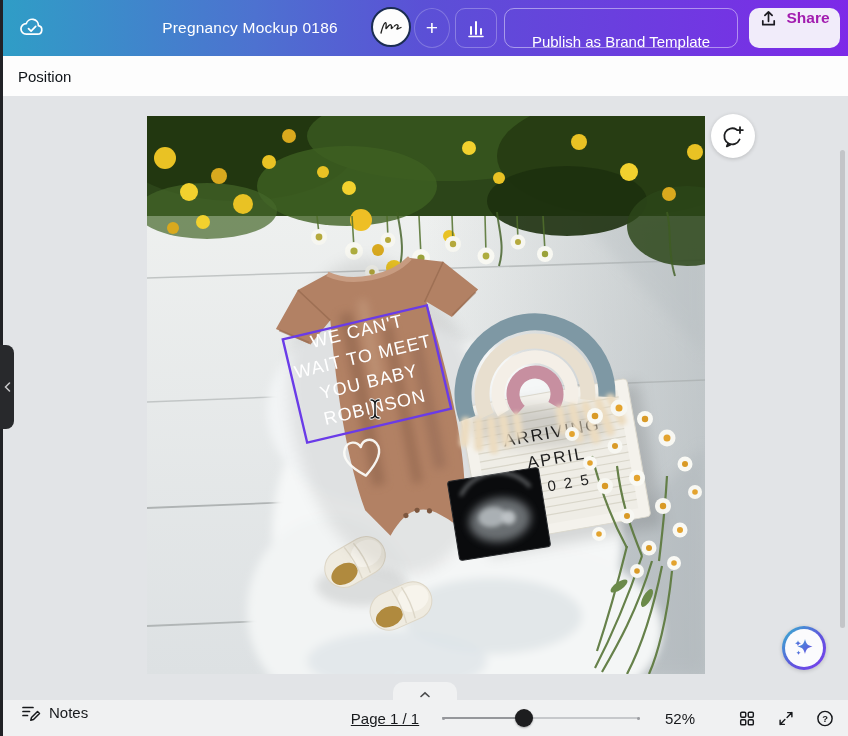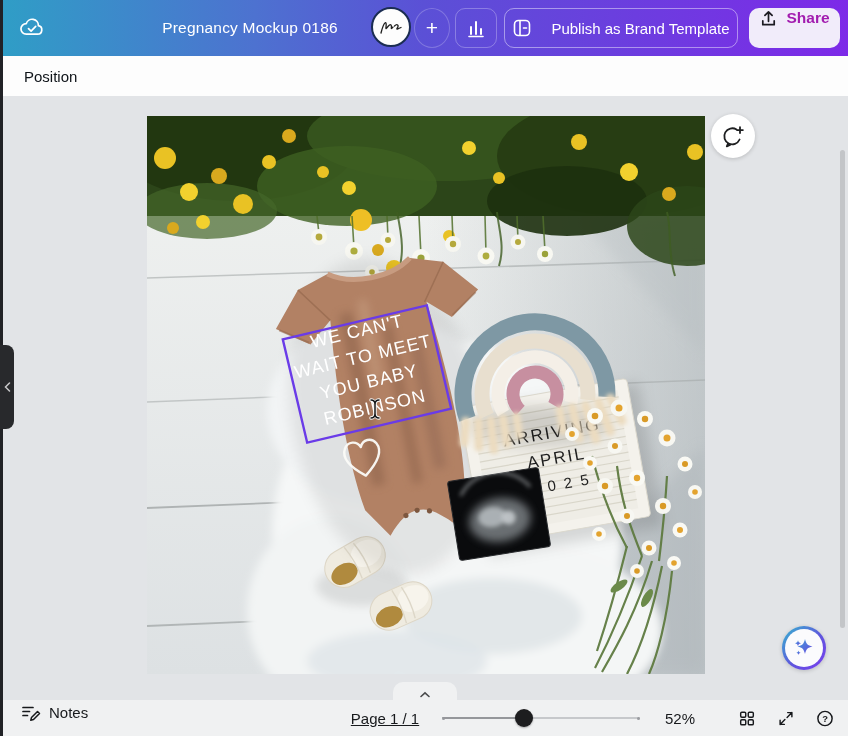--- a/index.html
+++ b/index.html
@@ -13,29 +13,29 @@
   .cloud{position:absolute;left:18px;top:15px;width:28px;height:26px;}
   .doc-title{position:absolute;left:140px;top:0;width:220px;height:56px;
     display:flex;align-items:center;justify-content:center;
     color:#fff;font-size:15.5px;font-weight:500;letter-spacing:.2px;}
   .avatar{position:absolute;left:371px;top:7px;width:40px;height:40px;border-radius:50%;
     background:#fdfdfd;border:2.5px solid #1b2d52;display:flex;align-items:center;justify-content:center;}
   .sq-btn{position:absolute;top:8px;height:40px;border-radius:10px;border:1px solid rgba(255,255,255,.28);
     display:flex;align-items:center;justify-content:center;color:#fff;background:transparent;cursor:pointer;}
   .plus-btn{left:414px;width:36px;font-size:21px;font-weight:300;border:1px solid rgba(255,255,255,.22);border-radius:50%;}
   .chart-btn{left:455px;width:42px;}
-  .publish-btn{left:504px;width:234px;gap:19px;font-size:15px;font-weight:500;border:1px solid rgba(255,255,255,.45);}
+  .publish-btn{left:504px;width:234px;gap:27px;font-size:15px;font-weight:500;border:1px solid rgba(255,255,255,.45);flex-direction:column;}
   .share-btn{position:absolute;left:749px;top:8px;width:91px;height:40px;border-radius:10px;
     background:#f1ecfa;border:none;display:flex;justify-content:center;gap:8px;
     color:#a21caf;font-size:15.5px;font-weight:600;cursor:pointer;}
 
   
   .ctxbar{position:absolute;left:0;top:56px;width:848px;height:40px;background:#fdfdfd;
     box-shadow:0 1px 2px rgba(0,0,0,.10);display:flex;align-items:center;}
-  .position-label{margin-left:24px;font-size:15px;font-weight:500;color:#0e1318;}
+  .position-label{margin-left:18px;font-size:15px;font-weight:500;color:#0e1318;}
   .cut-icon{position:absolute;background:#76797e;border-radius:2px;}
 
   
   .canvas-area{position:absolute;left:0;top:96px;width:848px;height:640px;background:#e2e4e7;}
   .design{position:absolute;left:147px;top:20px;width:558px;height:558px;background:#fff;}
   .round-fab{position:absolute;width:44px;height:44px;border-radius:50%;background:#fff;
     box-shadow:0 1px 4px rgba(0,0,0,.18);display:flex;align-items:center;justify-content:center;cursor:pointer;}
   .comment-fab{left:711px;top:18px;}
   .magic-fab{left:782px;top:530px;background:linear-gradient(135deg,#35b6cf,#5f55dd 55%,#7a3ef0);}
   .magic-inner{width:38px;height:38px;border-radius:50%;background:#fbfbfd;

